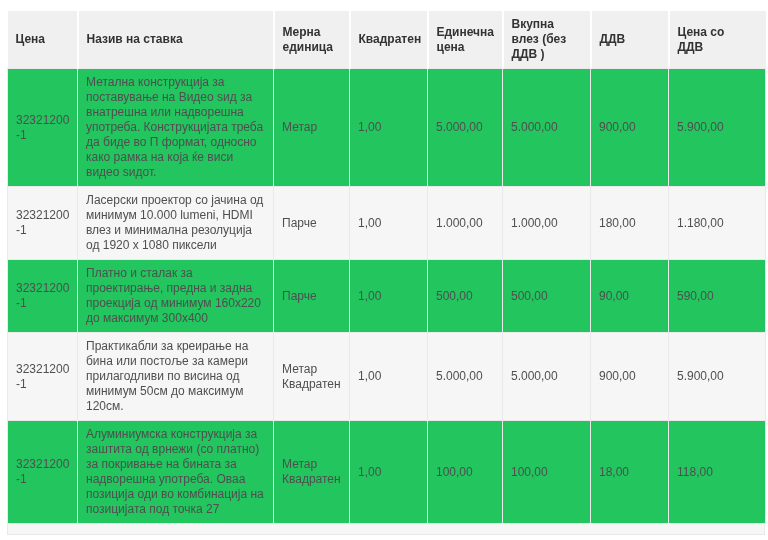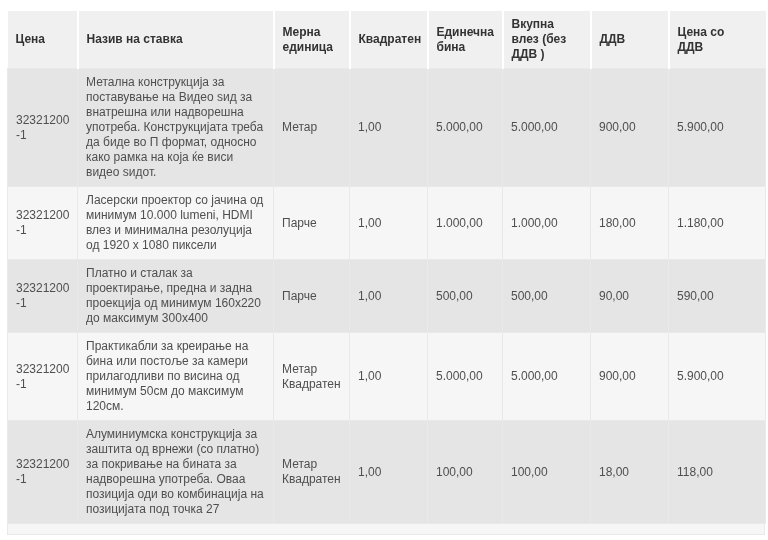--- a/index.html
+++ b/index.html
@@ -48,21 +48,21 @@
     border-left: 2px solid #ffffff;
   }
   th:first-child { border-left: none; }
   th.th-price_with_vat { padding-right: 30px; margin-left: 33px; }
 
   td {
     border: 1px solid #e9e9e9;
     padding: 6px 8px;
     vertical-align: middle;
     line-height: 15px;
-    background: #e5e5e5;
+    background: #22c55e;
   }
   tbody tr:nth-child(even) td { background: #f6f6f6; }
   td.cell-code { white-space: pre-line; }
 
   .partial-row {
     width: 756px;
     height: 10px;
     background: #f6f6f6;
     border: 1px solid #e9e9e9;
     border-top: none;
@@ -82,21 +82,21 @@
         <col class="c-total">
         <col class="c-vat">
         <col class="c-wvat">
     </colgroup>
     <thead>
       <tr>
           <th class="th-code">Цена</th>
           <th class="th-name">Назив на ставка</th>
           <th class="th-unit">Мерна единица</th>
           <th class="th-qty">Квадратен</th>
-          <th class="th-unit_price">Единечна бина</th>
+          <th class="th-unit_price">Единечна цена</th>
           <th class="th-total_without_vat">Вкупна влез (без ДДВ )</th>
           <th class="th-vat">ДДВ</th>
           <th class="th-price_with_vat">Цена со ДДВ</th>
         </tr>
     </thead>
     <tbody>
         <tr>
           <td class="cell-code">32321200
 -1</td>
           <td class="cell-name">Метална конструкција за поставување на Видео ѕид за внатрешна или надворешна употреба. Конструкцијата треба да биде во П формат, односно како рамка на која ќе виси видео ѕидот.</td>

